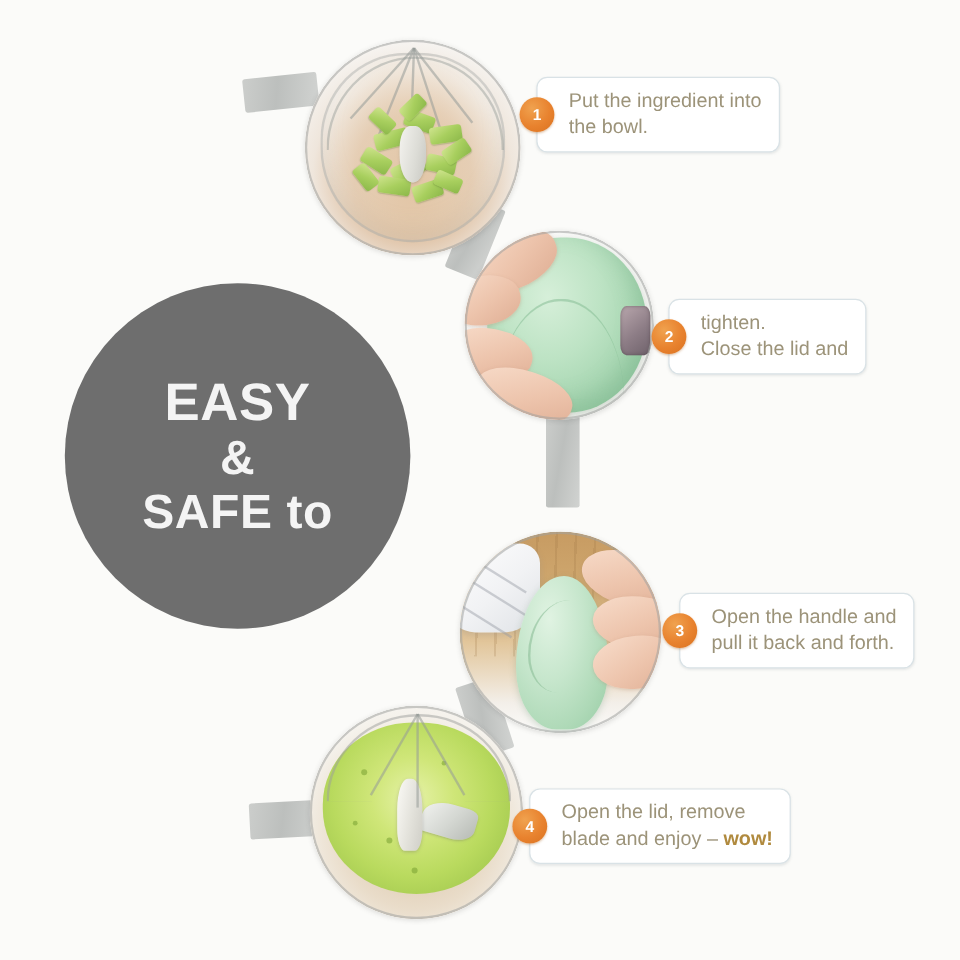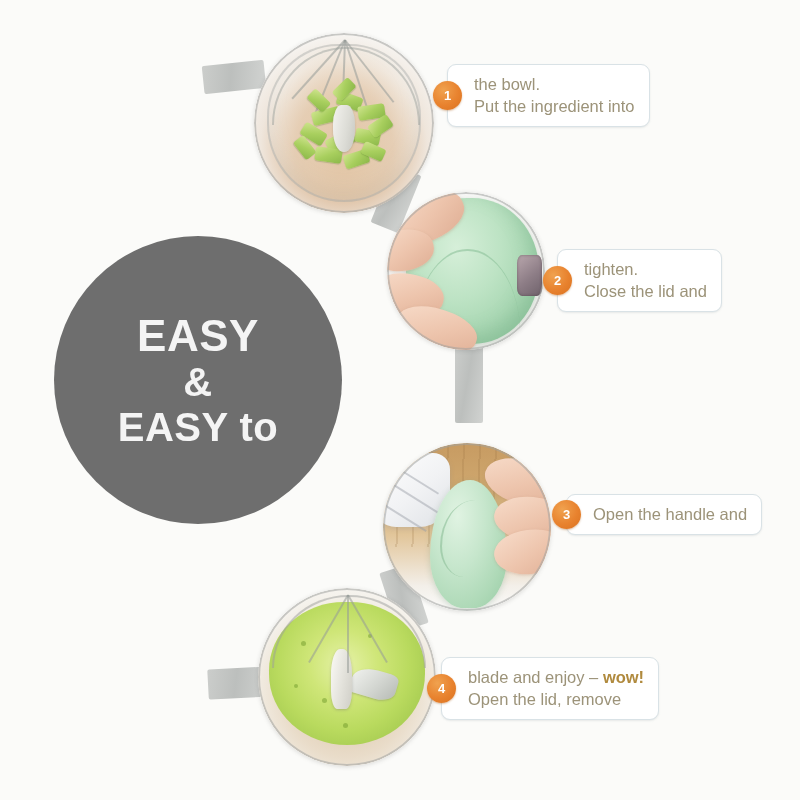--- a/index.html
+++ b/index.html
@@ -350,49 +350,50 @@
       <div class="p1-spoke" style="transform:rotate(-30deg);"></div>
       <div class="p1-spoke" style="transform:rotate(0deg);"></div>
       <div class="p1-spoke" style="transform:rotate(30deg);"></div>
       <div class="rim"></div>
     </div>
   </div>
 
   <div class="headline-circle">
     <span class="hl-1">EASY</span>
     <span class="hl-2">&amp;</span>
-    <span class="hl-3">EASY to</span>
+    <span class="hl-3">SAFE to</span>
   </div>
 
   <div class="callout" style="left:447px; top:64px;">
     <div class="badge">1</div>
     <div class="callout-box">
+      <div>Put the ingredient into</div>
       <div>the bowl.</div>
-      <div>Put the ingredient into</div>
     </div>
   </div>
 
   <div class="callout" style="left:557px; top:249px;">
     <div class="badge">2</div>
     <div class="callout-box">
       <div>tighten.</div>
       <div>Close the lid and</div>
     </div>
   </div>
 
   <div class="callout" style="left:566px; top:494px;">
     <div class="badge">3</div>
     <div class="callout-box">
       <div>Open the handle and</div>
+      <div>pull it back and forth.</div>
     </div>
   </div>
 
   <div class="callout" style="left:441px; top:657px;">
     <div class="badge">4</div>
     <div class="callout-box">
+      <div>Open the lid, remove</div>
       <div>
         <span>blade and enjoy – </span><b>wow!</b>
       </div>
-      <div>Open the lid, remove</div>
     </div>
   </div>
 
 </div>
 
 </body></html>

